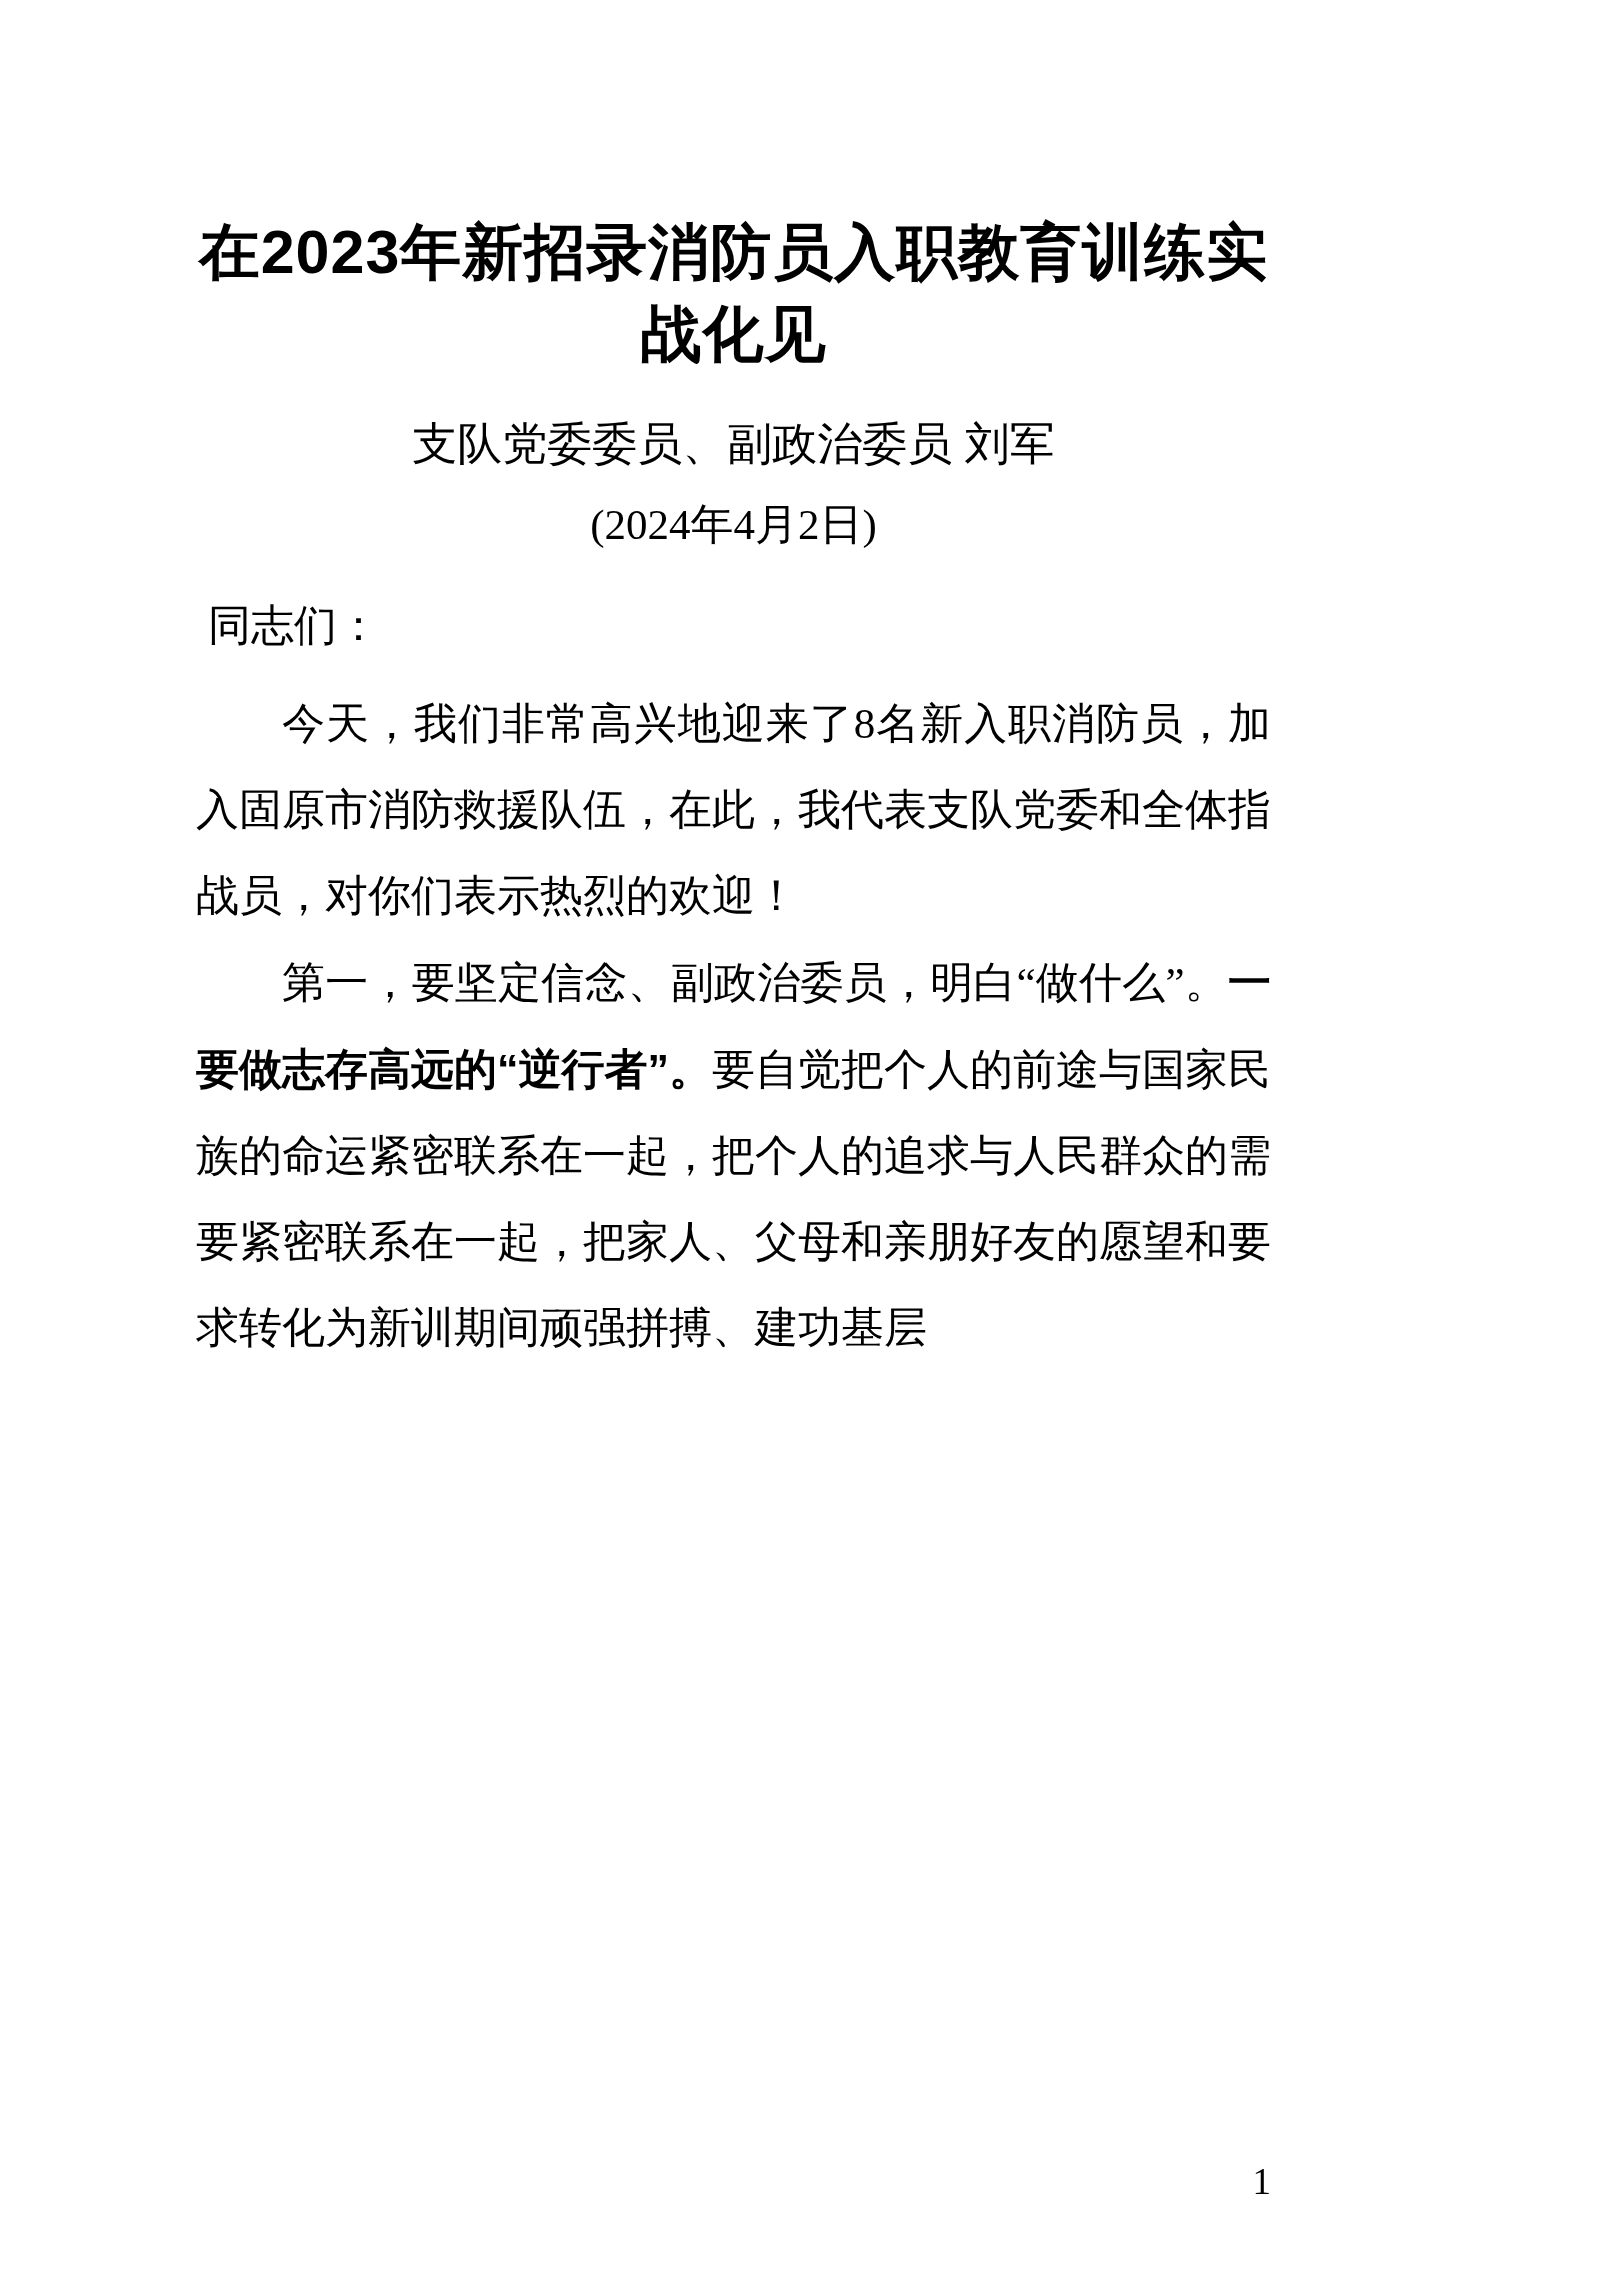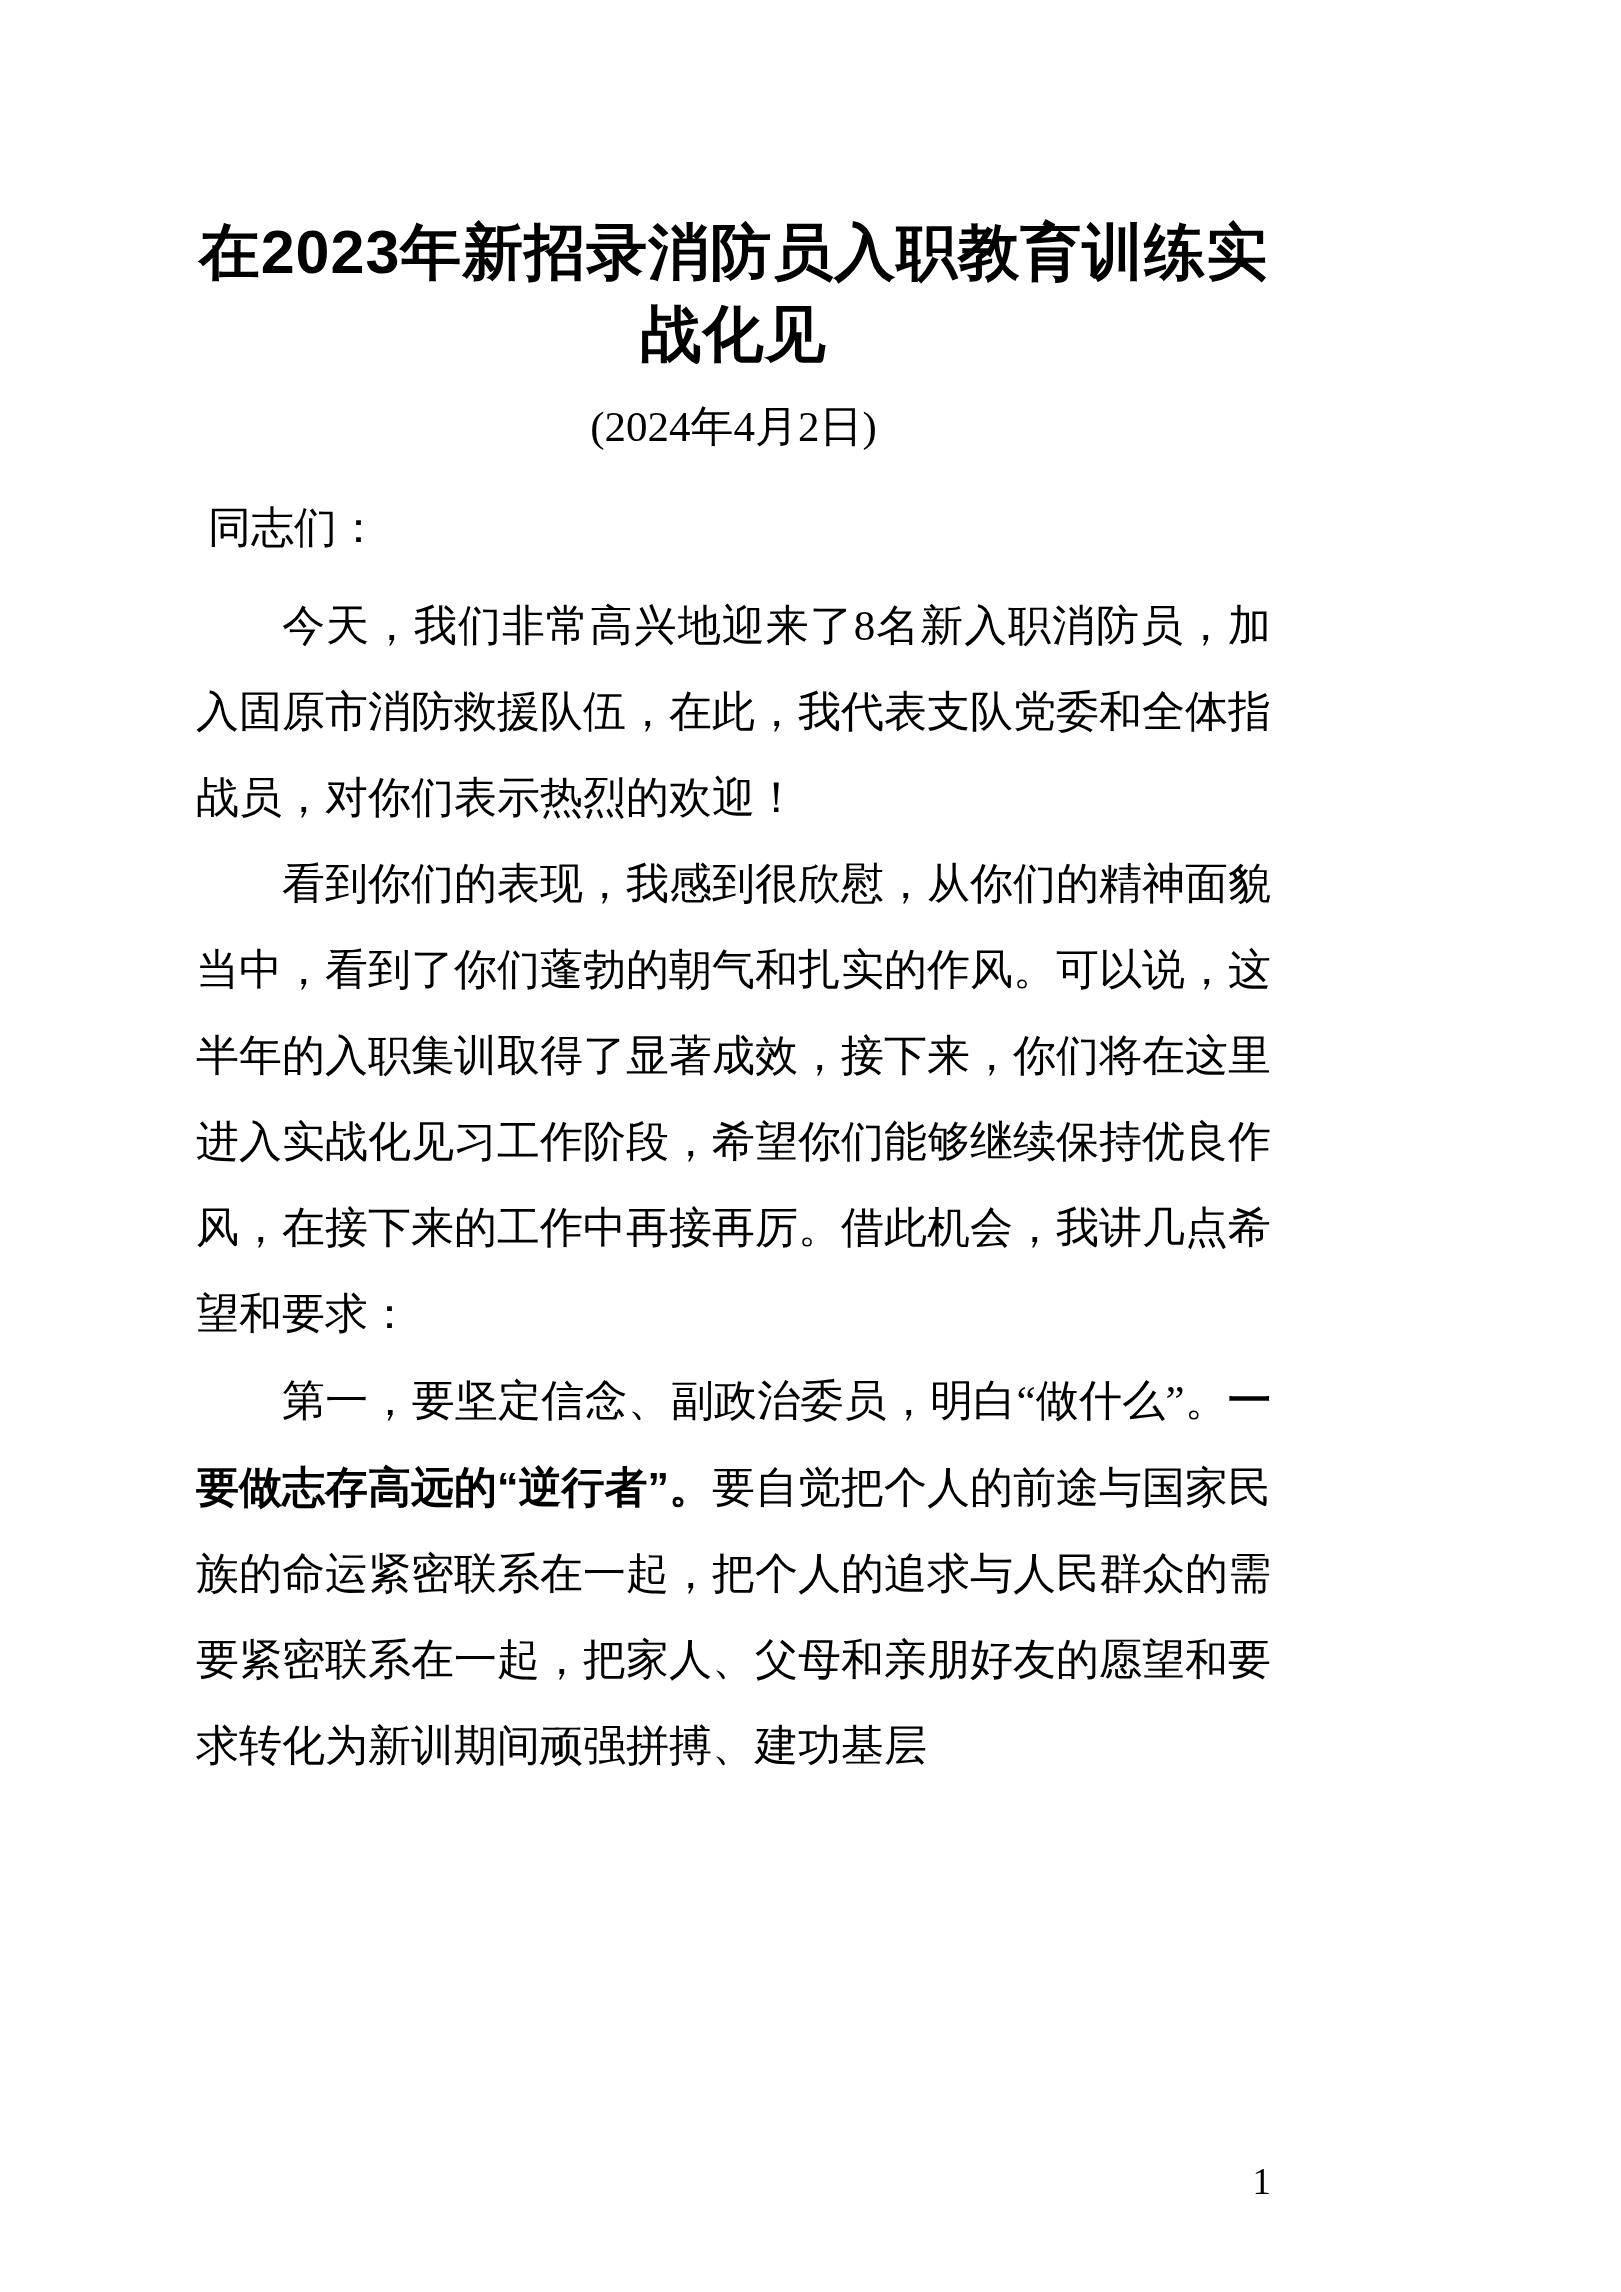--- a/index.html
+++ b/index.html
@@ -69,35 +69,33 @@
   </style>
 </head>
 <body>
 
 <div class="page">
 
   <div class="title-block">
     <div>在2023年新招录消防员入职教育训练实战化见</div>
   </div>
 
+  <div class="author-line">支队党委委员、副政治委员 刘军</div>
 
   <div class="date-line">(2024年4月2日)</div>
 
   <div class="body-block">
 
     <p class="salutation">同志们：</p>
 
     <p class="para">
       <span>今天，我们非常高兴地迎来了8名新入职消防员，加入固原市消防救援队伍，在此，我代表支队党委和全体指战员，对你们表示热烈的欢迎！</span>
     </p>
 
 
-    <p class="para">
-      <span>看到你们的表现，我感到很欣慰，从你们的精神面貌当中，看到了你们蓬勃的朝气和扎实的作风。可以说，这半年的入职集训取得了显著成效，接下来，你们将在这里进入实战化见习工作阶段，希望你们能够继续保持优良作风，在接下来的工作中再接再厉。借此机会，我讲几点希望和要求：</span>
-    </p>
 
     <p class="para">
       <span>第一，要坚定信念、副政治委员，明白“做什么”。</span><span class="seg-bold">一要做志存高远的“逆行者”。</span><span>要自觉把个人的前途与国家民族的命运紧密联系在一起，把个人的追求与人民群众的需要紧密联系在一起，把家人、父母和亲朋好友的愿望和要求转化为新训期间顽强拼搏、建功基层</span>
     </p>
 
   </div>
 
   <div class="page-number">1</div>
 
 </div>

